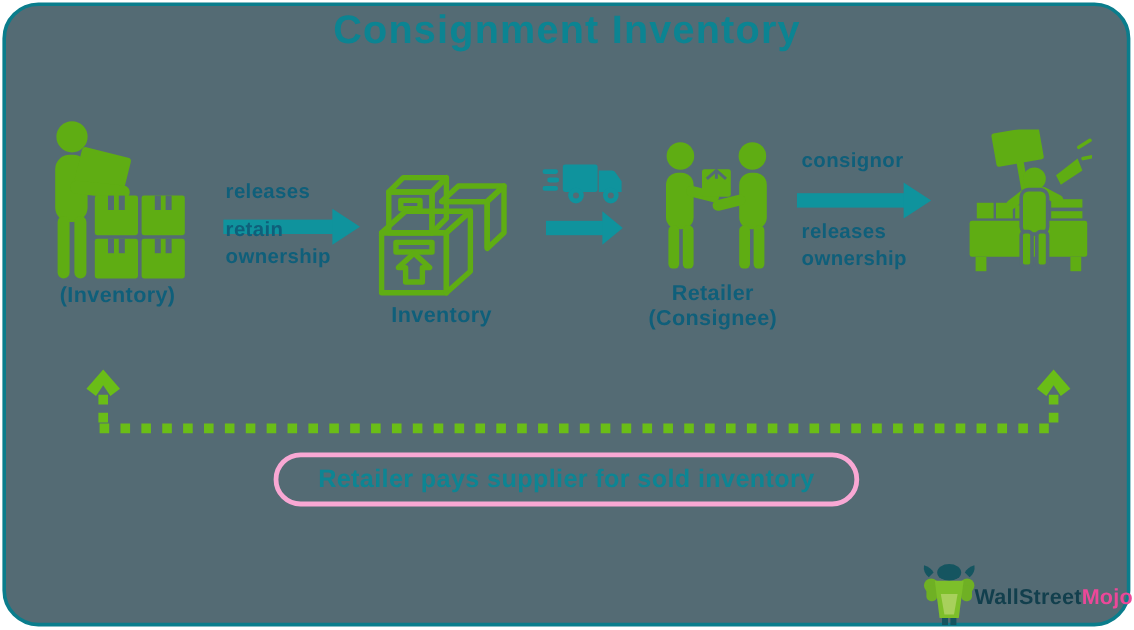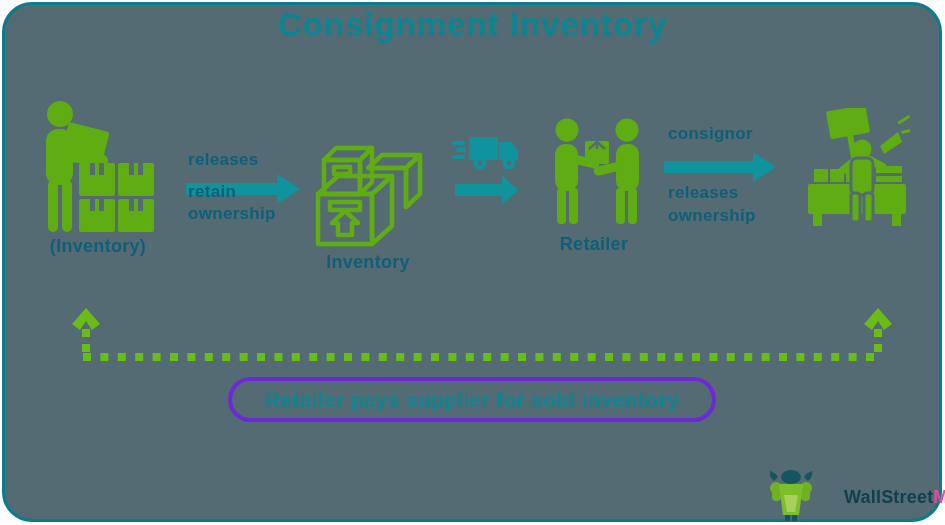--- a/index.html
+++ b/index.html
@@ -18,30 +18,30 @@
   }
   .node-label{
     text-align:center;font-size:18px;font-weight:800;line-height:21px;
     color:#0F5F7A;letter-spacing:.3px;
   }
   .flow-label{
     font-size:17px;font-weight:800;line-height:22px;color:#0F5F7A;letter-spacing:.3px;
   }
   .payment-box{
     left:228px;top:377px;width:488px;height:45px;box-sizing:border-box;
-    border:4px solid #6d28d9;border-radius:23px;
+    border:4px solid #f9a8d4;border-radius:23px;
     display:flex;align-items:center;justify-content:center;
   }
   .payment-text{
     font-size:21px;font-weight:800;color:#0D8593;letter-spacing:.3px;white-space:nowrap;
   }
   .logo-text{
     left:812px;top:487px;font-size:18px;font-weight:800;letter-spacing:.2px;white-space:nowrap;
   }
-  .logo-part1{color:#123F4D;margin-left:32px;}
+  .logo-part1{color:#123F4D;}
   .logo-part2{color:#ec4899;}
   svg{display:block;}
 </style>
 </head>
 <body>
 
 <div class="canvas">
   <div class="frame"></div>
 
   <div class="abs title">Consignment Inventory</div>
@@ -136,20 +136,21 @@
       <rect x="83" y="70" width="9" height="36" rx="4"></rect>
       <rect x="28" y="36" width="28" height="9" rx="4.5" transform="rotate(14 28 36)"></rect>
       <rect x="48" y="43" width="28" height="9" rx="4.5" transform="rotate(-14 76 47)"></rect>
       <rect x="40" y="23" width="24" height="23" rx="2"></rect>
     </g>
     <path d="M44,31 L52,24 L60,31" stroke="#546B74" stroke-width="2.5" fill="none"></path>
     <line x1="52" y1="24" x2="52" y2="31" stroke="#546B74" stroke-width="2.5"></line>
   </svg>
   <div class="abs node-label" style="left:524px;top:234px;width:140px;">
     <div>Retailer</div>
+    <div>(Consignee)</div>
   </div>
 
   <div class="abs flow-label" style="left:668px;top:123px;">consignor</div>
   <svg class="abs" style="left:664px;top:151px;" width="112" height="32" viewBox="0 0 112 32">
     <g fill="#0F939D">
         <rect x="0" y="10" width="90" height="12"></rect>
         <polygon points="89,1 112,16 89,31"></polygon>
       </g>
   </svg>
   <div class="abs flow-label" style="left:668px;top:181px;line-height:23px;">

